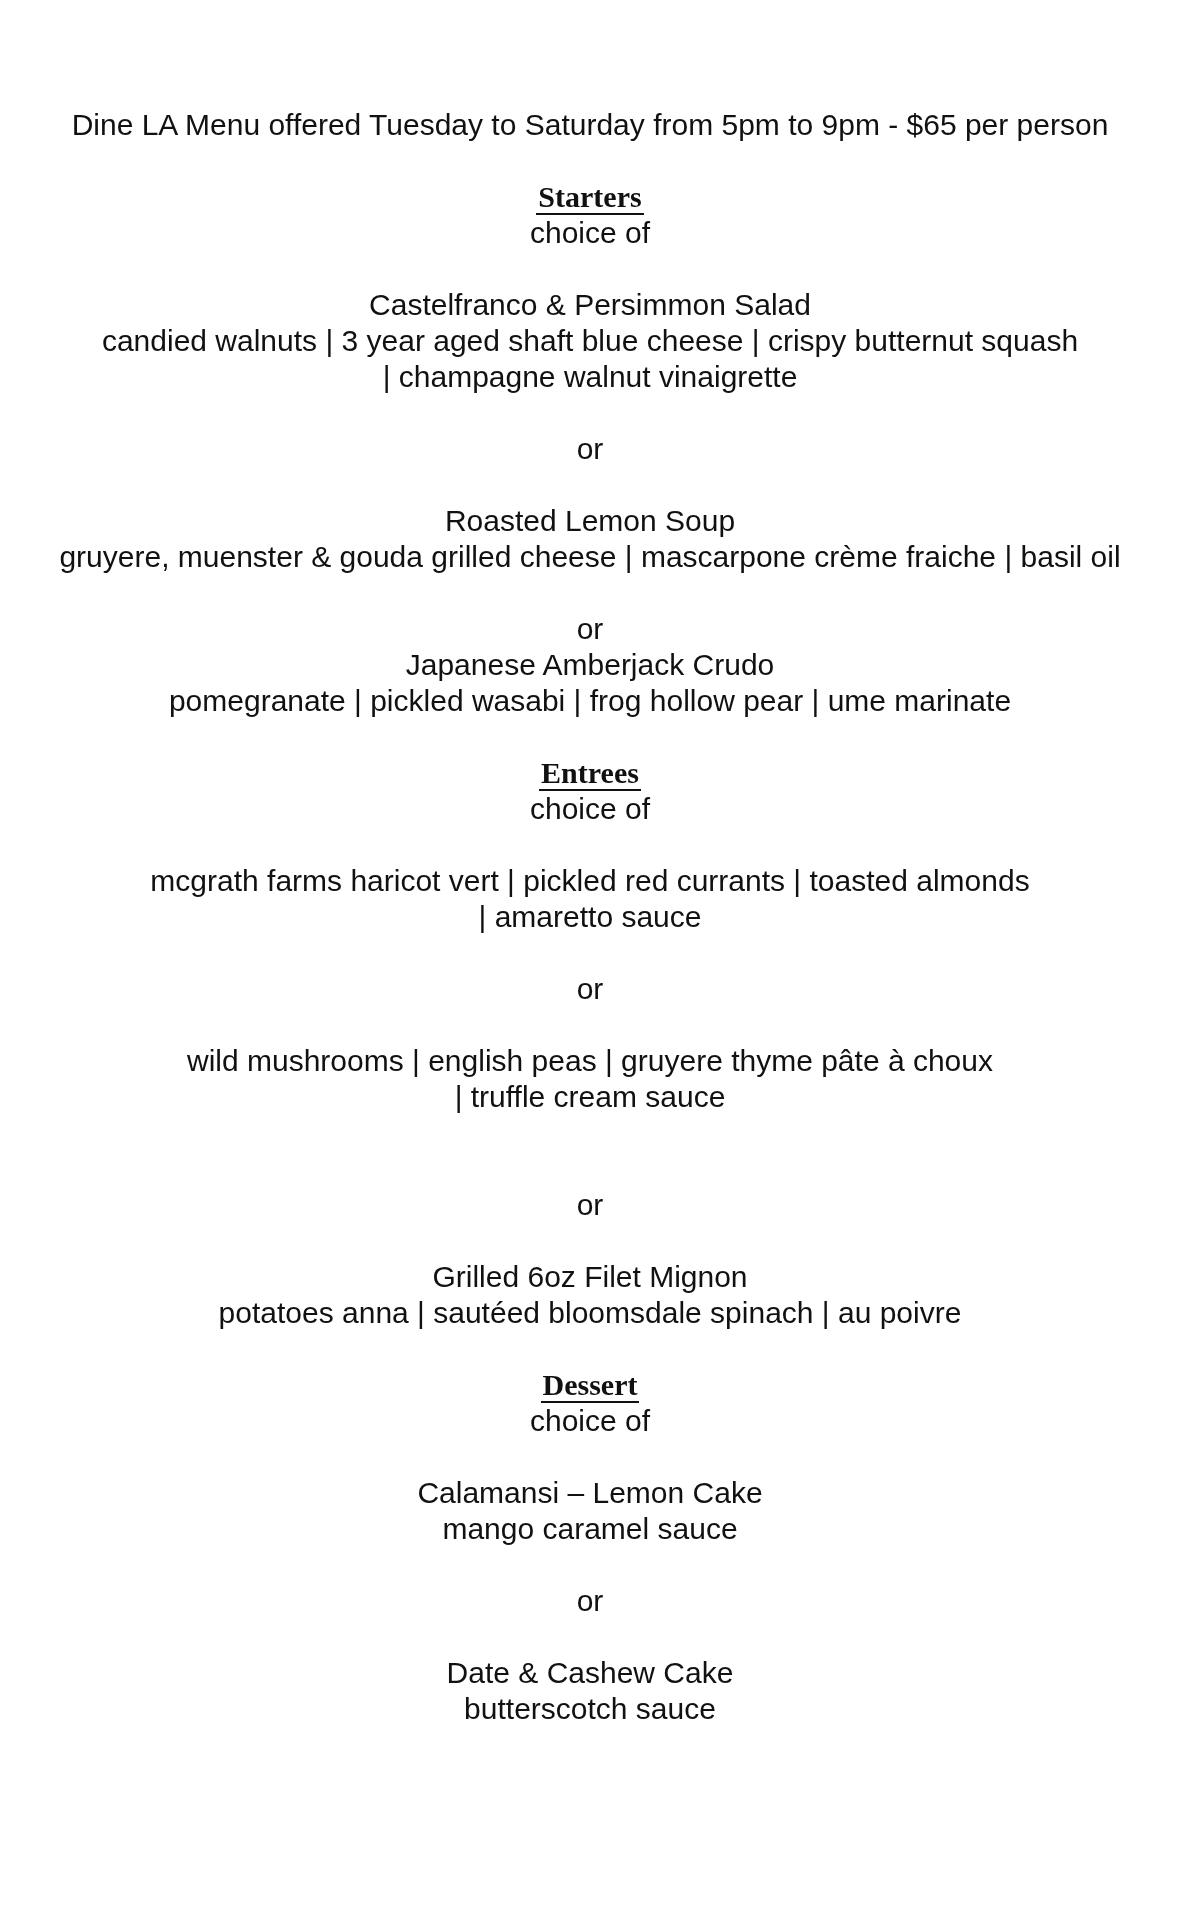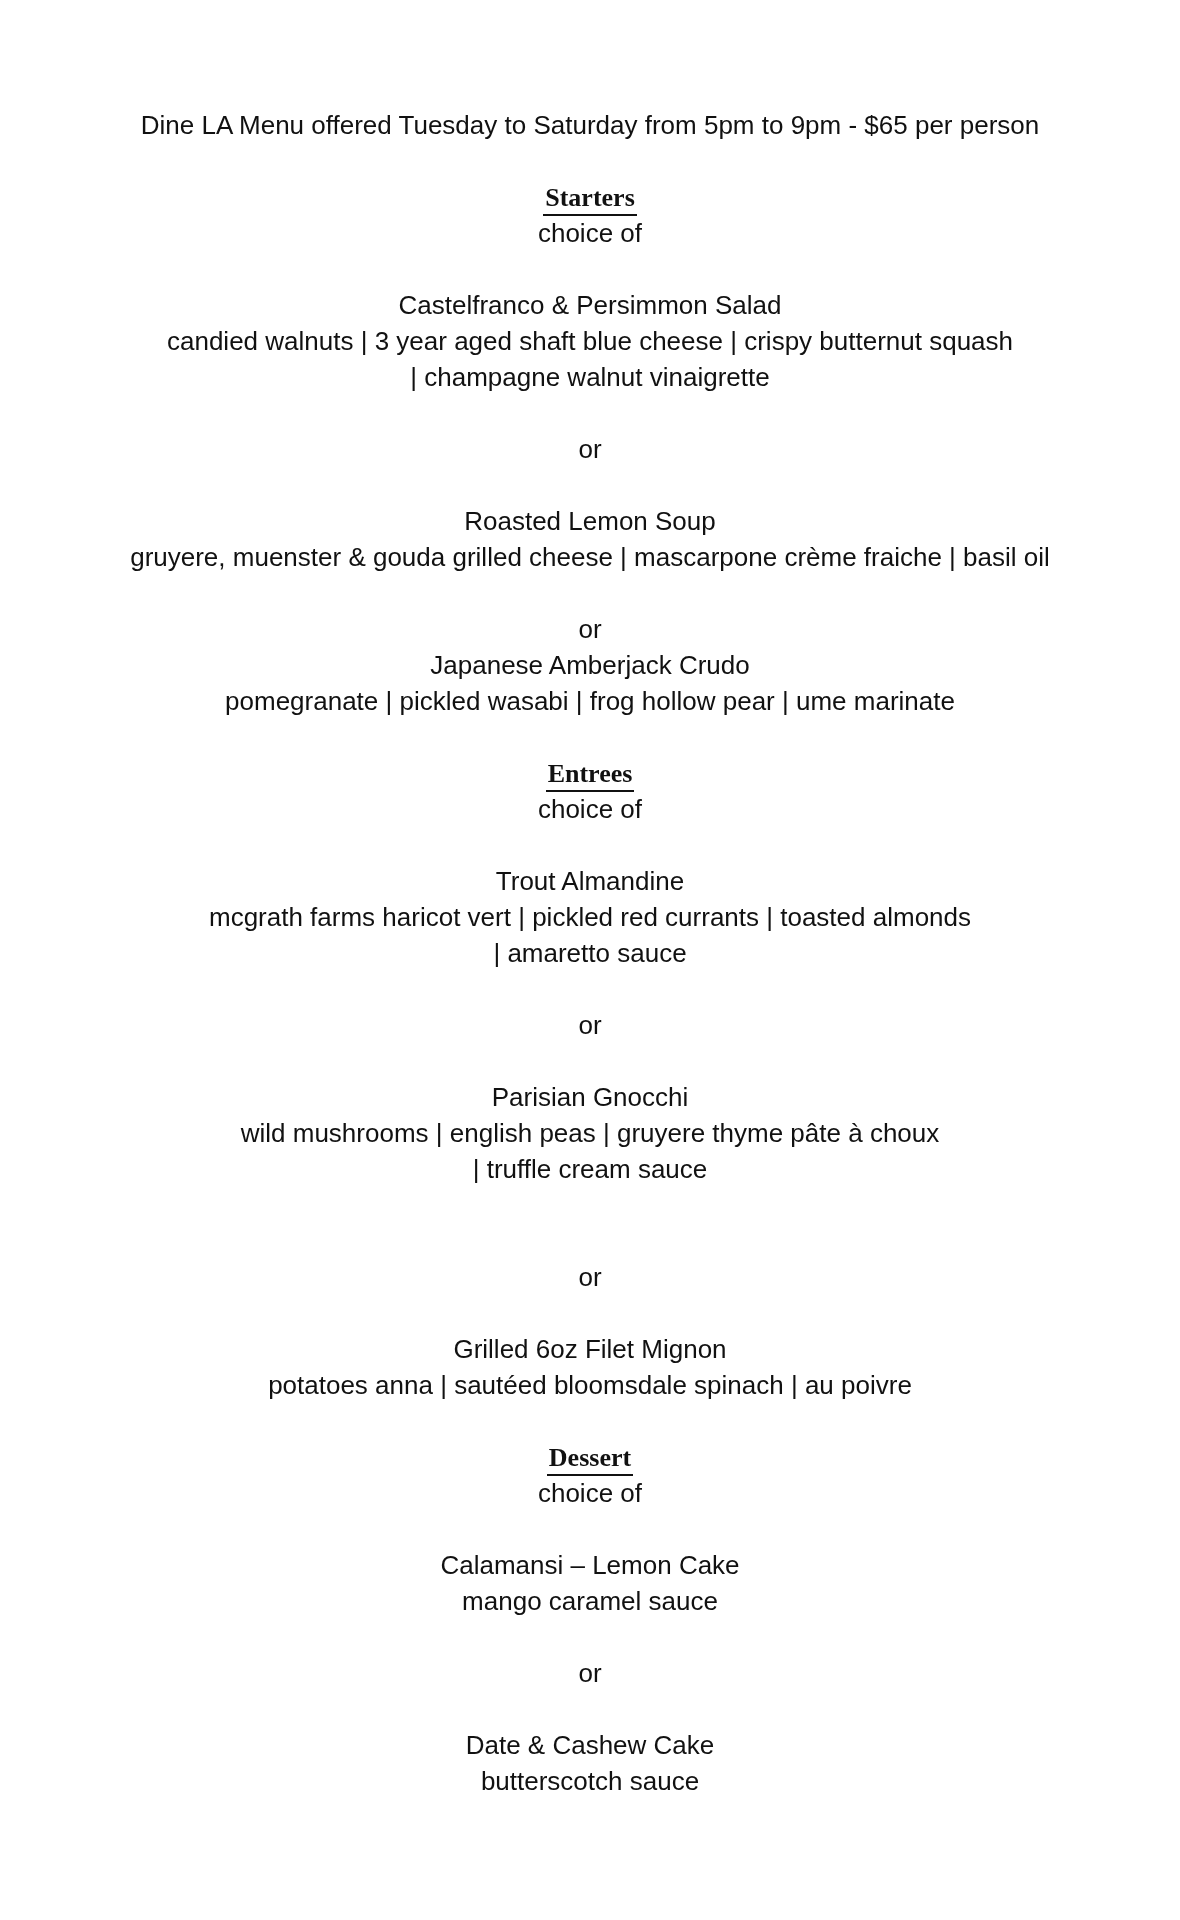--- a/index.html
+++ b/index.html
@@ -9,21 +9,21 @@
   }
   .page {
     position: relative;
     width: 1180px;
     height: 1920px;
     background: #ffffff;
     box-sizing: border-box;
     padding-top: 107px;
     font-family: "Liberation Sans", "DejaVu Sans", sans-serif;
     color: #111111;
-    font-size: 26px;
+    font-size: 30px;
   }
   .line {
     width: 100%;
     line-height: 36px;
     height: 36px;
     text-align: center;
     white-space: nowrap;
     overflow: visible;
   }
   .blank {
@@ -65,29 +65,27 @@
 
   <div class="line">or</div>
   <div class="line">Japanese Amberjack Crudo</div>
   <div class="line">pomegranate | pickled wasabi | frog hollow pear | ume marinate</div>
   <div class="blank"></div>
 
   <div class="line"><span class="heading">Entrees</span></div>
   <div class="line">choice of</div>
   <div class="blank"></div>
 
-  <div class="line">Trout Almandine</div>
   <div class="line">mcgrath farms haricot vert | pickled red currants | toasted almonds</div>
   <div class="line">| amaretto sauce</div>
   <div class="blank"></div>
 
   <div class="line">or</div>
   <div class="blank"></div>
 
-  <div class="line">Parisian Gnocchi</div>
   <div class="line">wild mushrooms | english peas | gruyere thyme pâte à choux</div>
   <div class="line">| truffle cream sauce</div>
   <div class="blank"></div>
   <div class="blank"></div>
 
   <div class="line">or</div>
   <div class="blank"></div>
 
   <div class="line">Grilled 6oz Filet Mignon</div>
   <div class="line">potatoes anna | sautéed bloomsdale spinach | au poivre</div>

